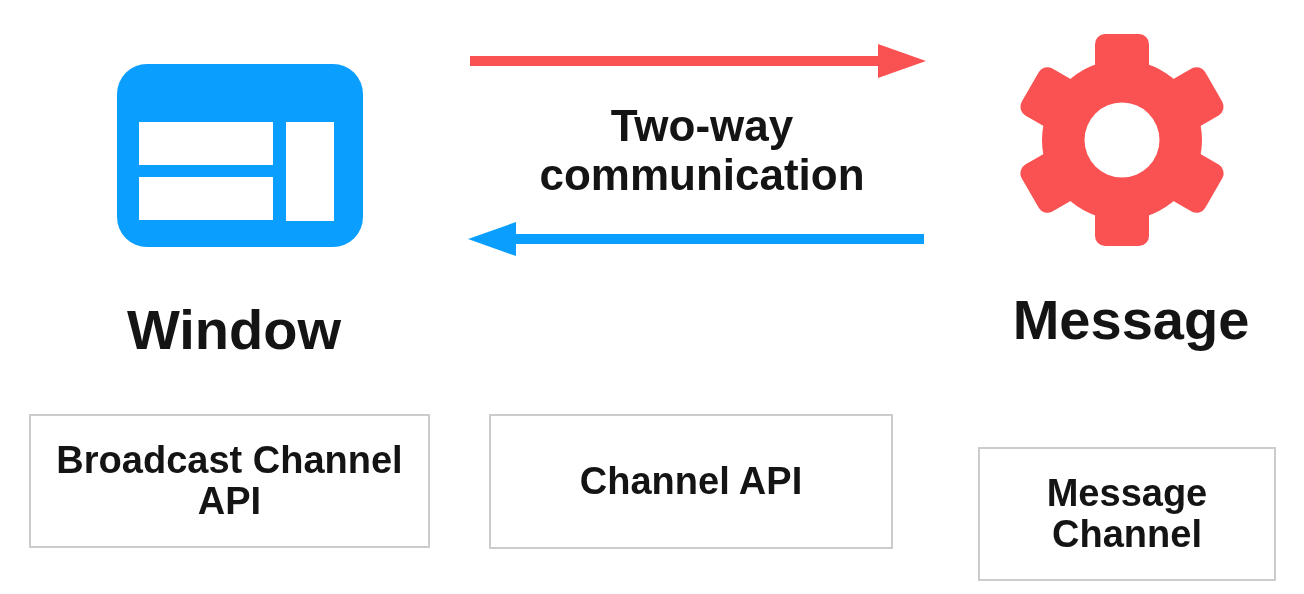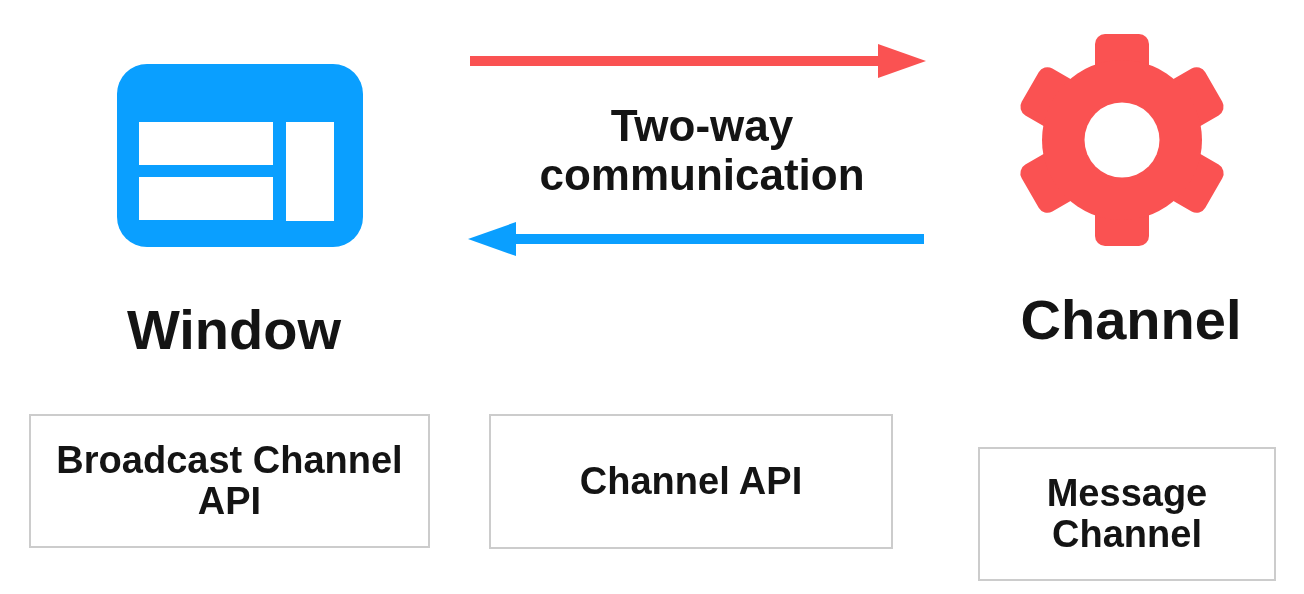--- a/index.html
+++ b/index.html
@@ -97,21 +97,21 @@
       <rect x="79" y="0" width="54" height="212" rx="10"></rect>
       <rect x="79" y="0" width="54" height="212" rx="10" transform="rotate(60 106 106)"></rect>
       <rect x="79" y="0" width="54" height="212" rx="10" transform="rotate(120 106 106)"></rect>
       <circle cx="106" cy="106" r="80"></circle>
     </g>
     <circle cx="106" cy="106" r="37.5" fill="#ffffff"></circle>
   </svg>
 
   <div class="abs node-label window-label">Window</div>
 
-  <div class="abs node-label worker-label">Channel</div>
+  <div class="abs node-label worker-label">Message</div>
 
   <div class="abs api-box api-box-1">
     <span>Broadcast Channel API</span>
   </div>
 
   <div class="abs api-box api-box-2">
     <span>Channel API</span>
   </div>
 
   <div class="abs api-box api-box-3">

